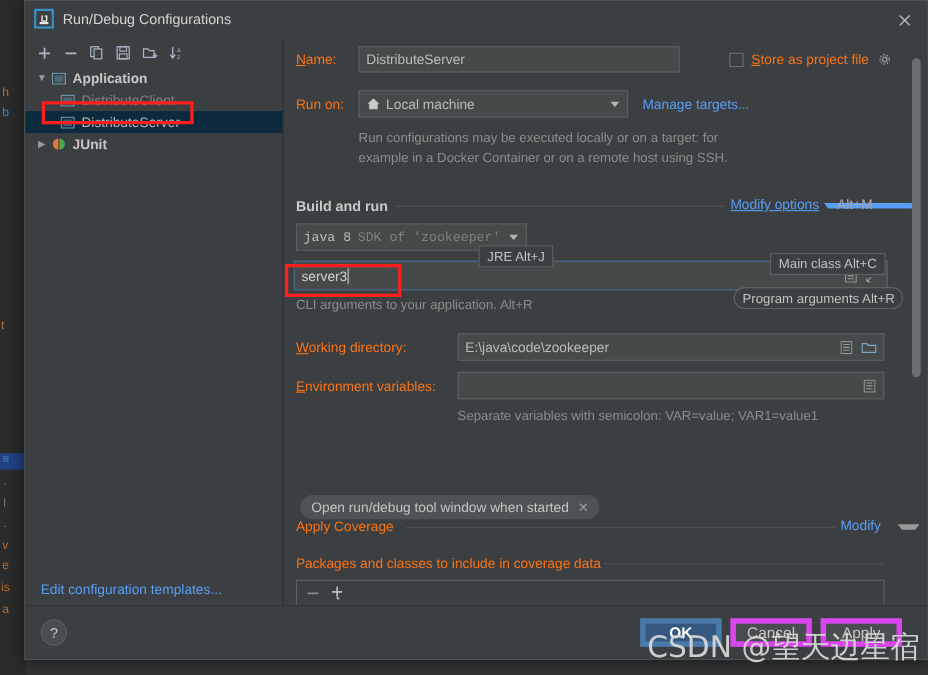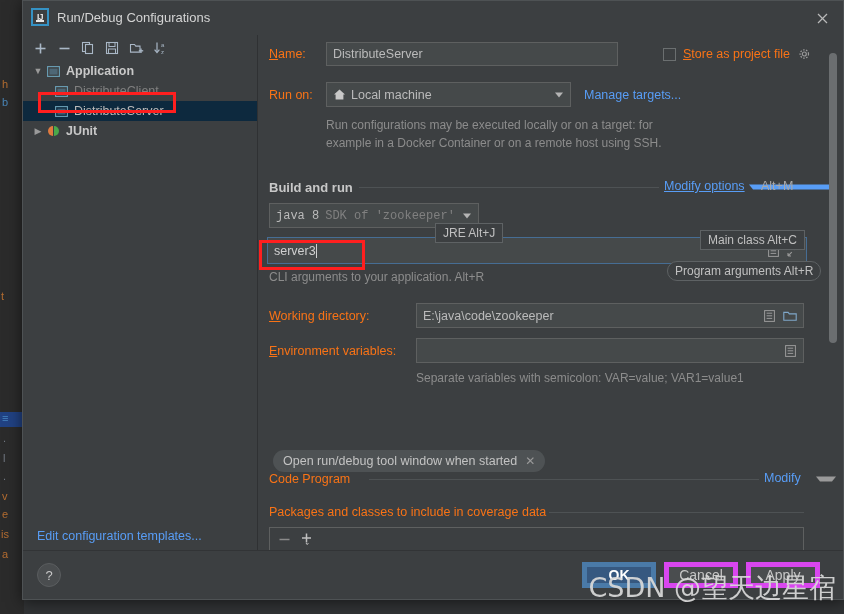--- a/index.html
+++ b/index.html
@@ -340,21 +340,21 @@
       </div>
       <div class="hint" style="position:absolute;left:157px;top:336px;">Separate variables with semicolon: VAR=value; VAR1=value1</div>
 
       <div style="position:absolute;left:14px;top:415px;">
         <span class="chip">
           <span>Open run/debug tool window when started</span>
           <span class="x">✕</span>
         </span>
       </div>
 
-      <div class="lbl" style="position:absolute;left:10px;top:437px;">Code Program</div>
+      <div class="lbl" style="position:absolute;left:10px;top:437px;">Apply Coverage</div>
       <div class="sect-line" style="position:absolute;left:110px;top:444px;width:390px;"></div>
       <div class="link" style="position:absolute;left:505px;top:436px;">Modify</div>
       <span class="caret" style="position:absolute;left:557px;top:444px;border-top-color:#9a9a9a;"></span>
 
       <div class="lbl" style="position:absolute;left:10px;top:470px;">Packages and classes to include in coverage data</div>
       <div class="sect-line" style="position:absolute;left:290px;top:477px;width:255px;"></div>
 
       <div class="covbox" style="left:10px;top:492px;width:535px;height:40px;">
         <div class="covtools">
           <span>

